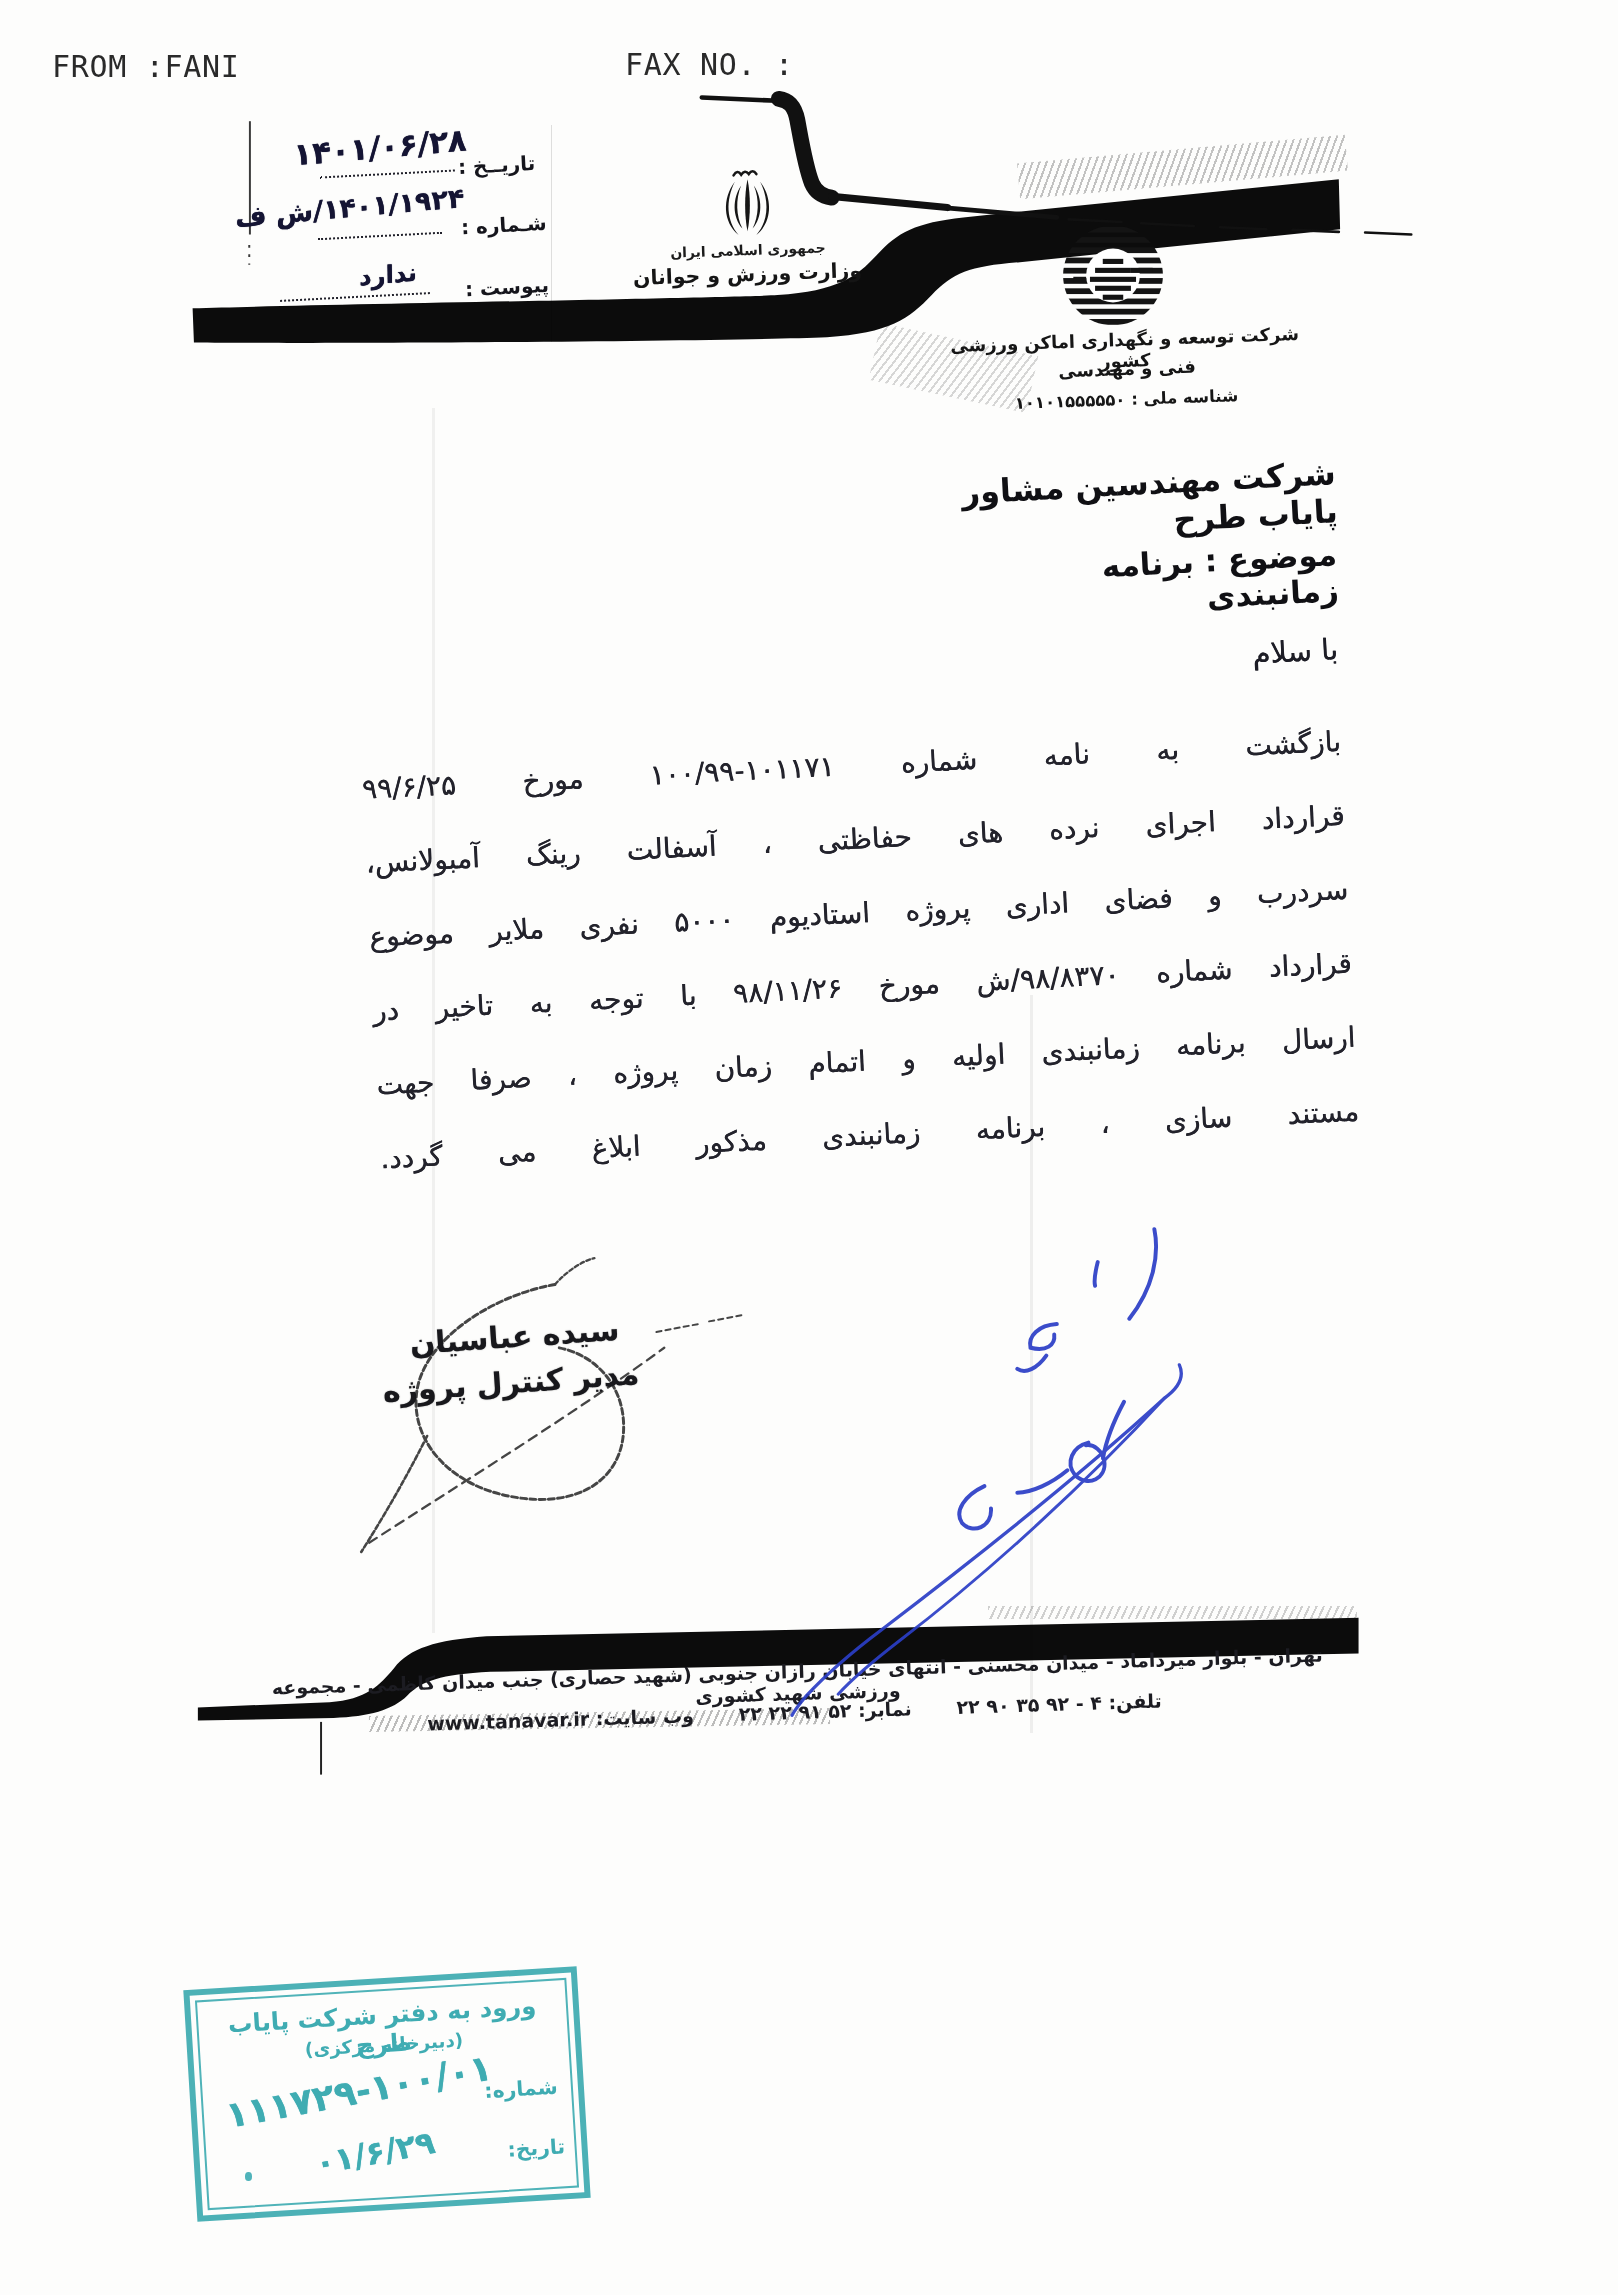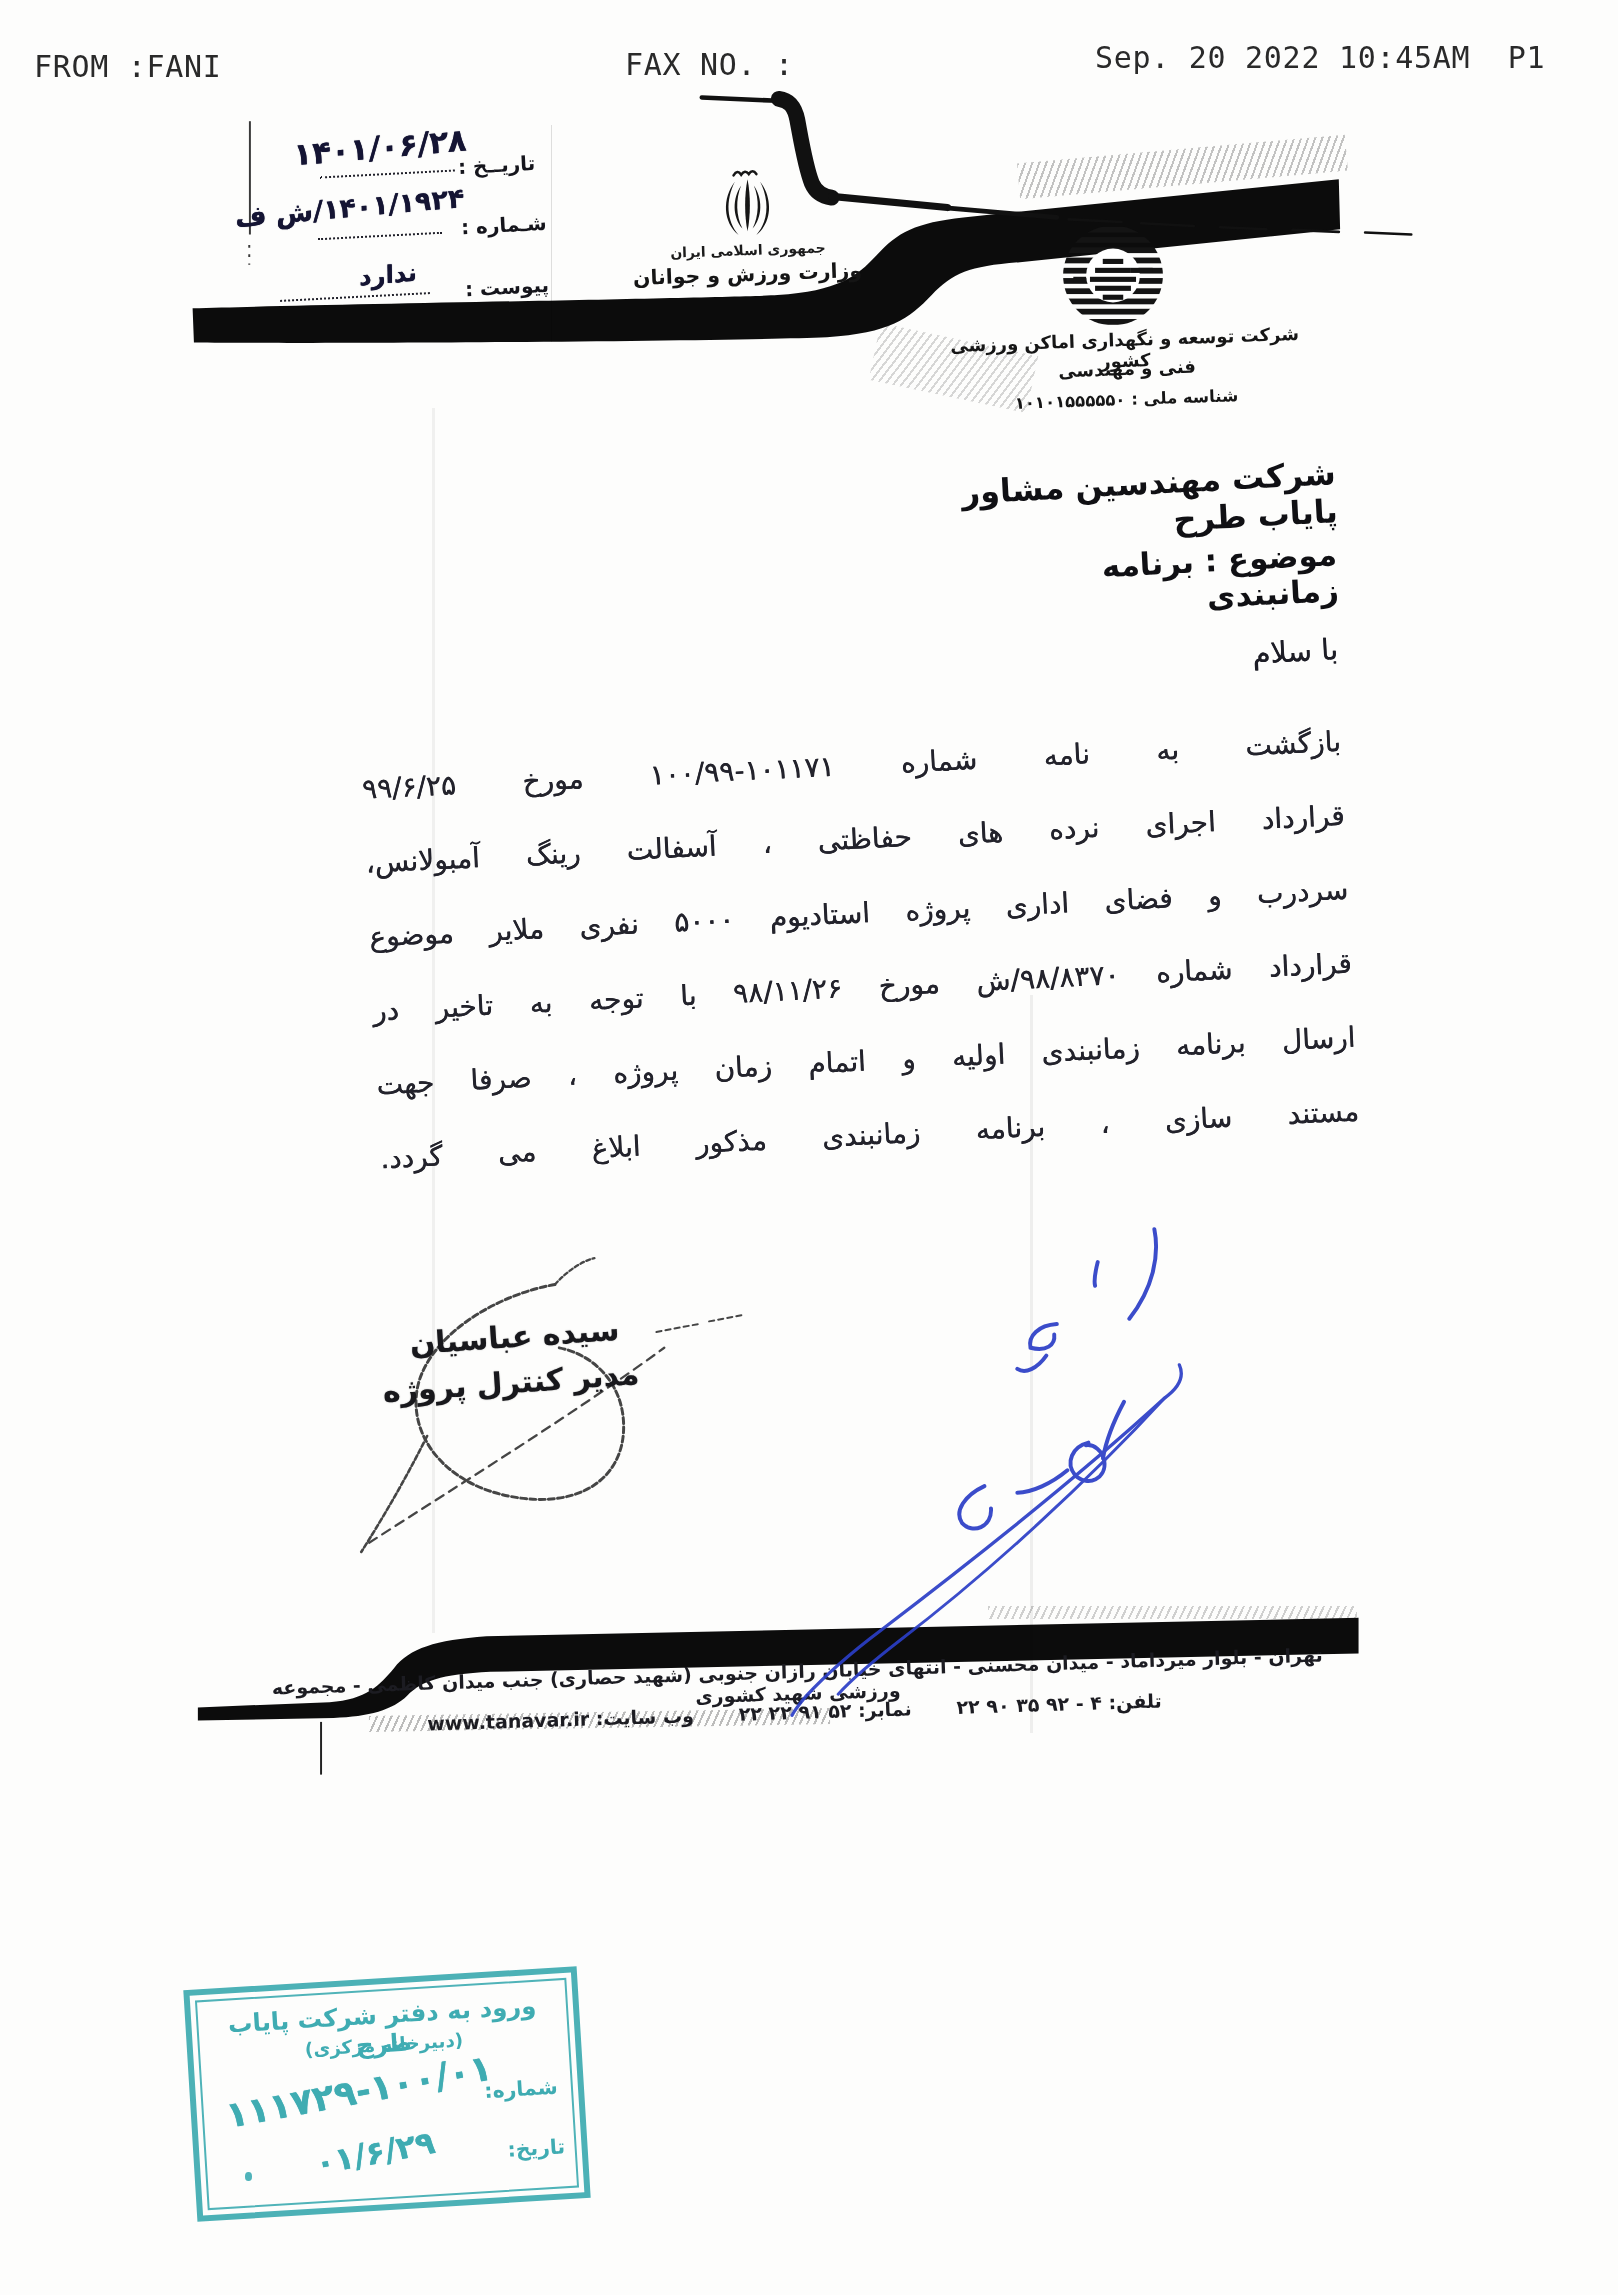--- a/index.html
+++ b/index.html
@@ -3,21 +3,21 @@
 <meta charset="utf-8">
 <style>
   html,body{margin:0;padding:0;background:#ffffff;}
   .page{position:relative;width:1619px;height:2295px;background:#fdfdfc;overflow:hidden;
         font-family:"DejaVu Sans",sans-serif;}
   .abs{position:absolute;}
   .mono{font-family:"DejaVu Sans Mono",monospace;font-size:30px;color:#2a2a2a;
         letter-spacing:0.7px;white-space:pre;}
   .rtl{direction:rtl;}
   
-  .fax-from{left:34px;top:49px;}
+  .fax-from{left:52px;top:49px;}
   .fax-no{left:625px;top:47px;}
   .fax-ts{left:1095px;top:40px;}
   
   .lh-label{font-size:20px;font-weight:bold;color:#15151c;transform:rotate(-3deg);}
   .l1{left:458px;top:153px;}
   .l2{left:461px;top:213px;}
   .l3{left:465px;top:275px;}
   .dotline{height:0;border-bottom:2.6px dotted #20202a;transform:rotate(-3deg);}
   .dl1{left:320px;top:173px;width:135px;}
   .dl2{left:318px;top:235px;width:124px;}
@@ -114,21 +114,20 @@
 
     <path fill="#0c0c0c" d="
       M300,2592 L500,2584 C556,2580 576,2558 598,2532 C622,2502 660,2490 738,2484
       L2062,2456 L2062,2510 L744,2538 C668,2542 640,2552 618,2574
       C596,2596 560,2606 506,2608 L300,2612 Z"></path>
     <path stroke="#222" stroke-width="3" d="M487,2614 L487,2694" fill="none"></path>
   </svg>
 
   <div class="abs mono fax-from">FROM :FANI</div>
   <div class="abs mono fax-no">FAX NO. :</div>
-  <div class="abs mono fax-ts">Sep. 20 2022 10:45AM  P1</div>
 
   <div class="abs rtl lh-label l1">تاریــخ :</div>
   <div class="abs dotline dl1"></div>
   <div class="abs rtl lh-value v1">۱۴۰۱/۰۶/۲۸</div>
 
   <div class="abs rtl lh-label l2">شـماره :</div>
   <div class="abs dotline dl2"></div>
   <div class="abs rtl lh-value v2">۱۴۰۱/۱۹۲۴/ش ف</div>
 
   <div class="abs rtl lh-label l3">پیوست :</div>

